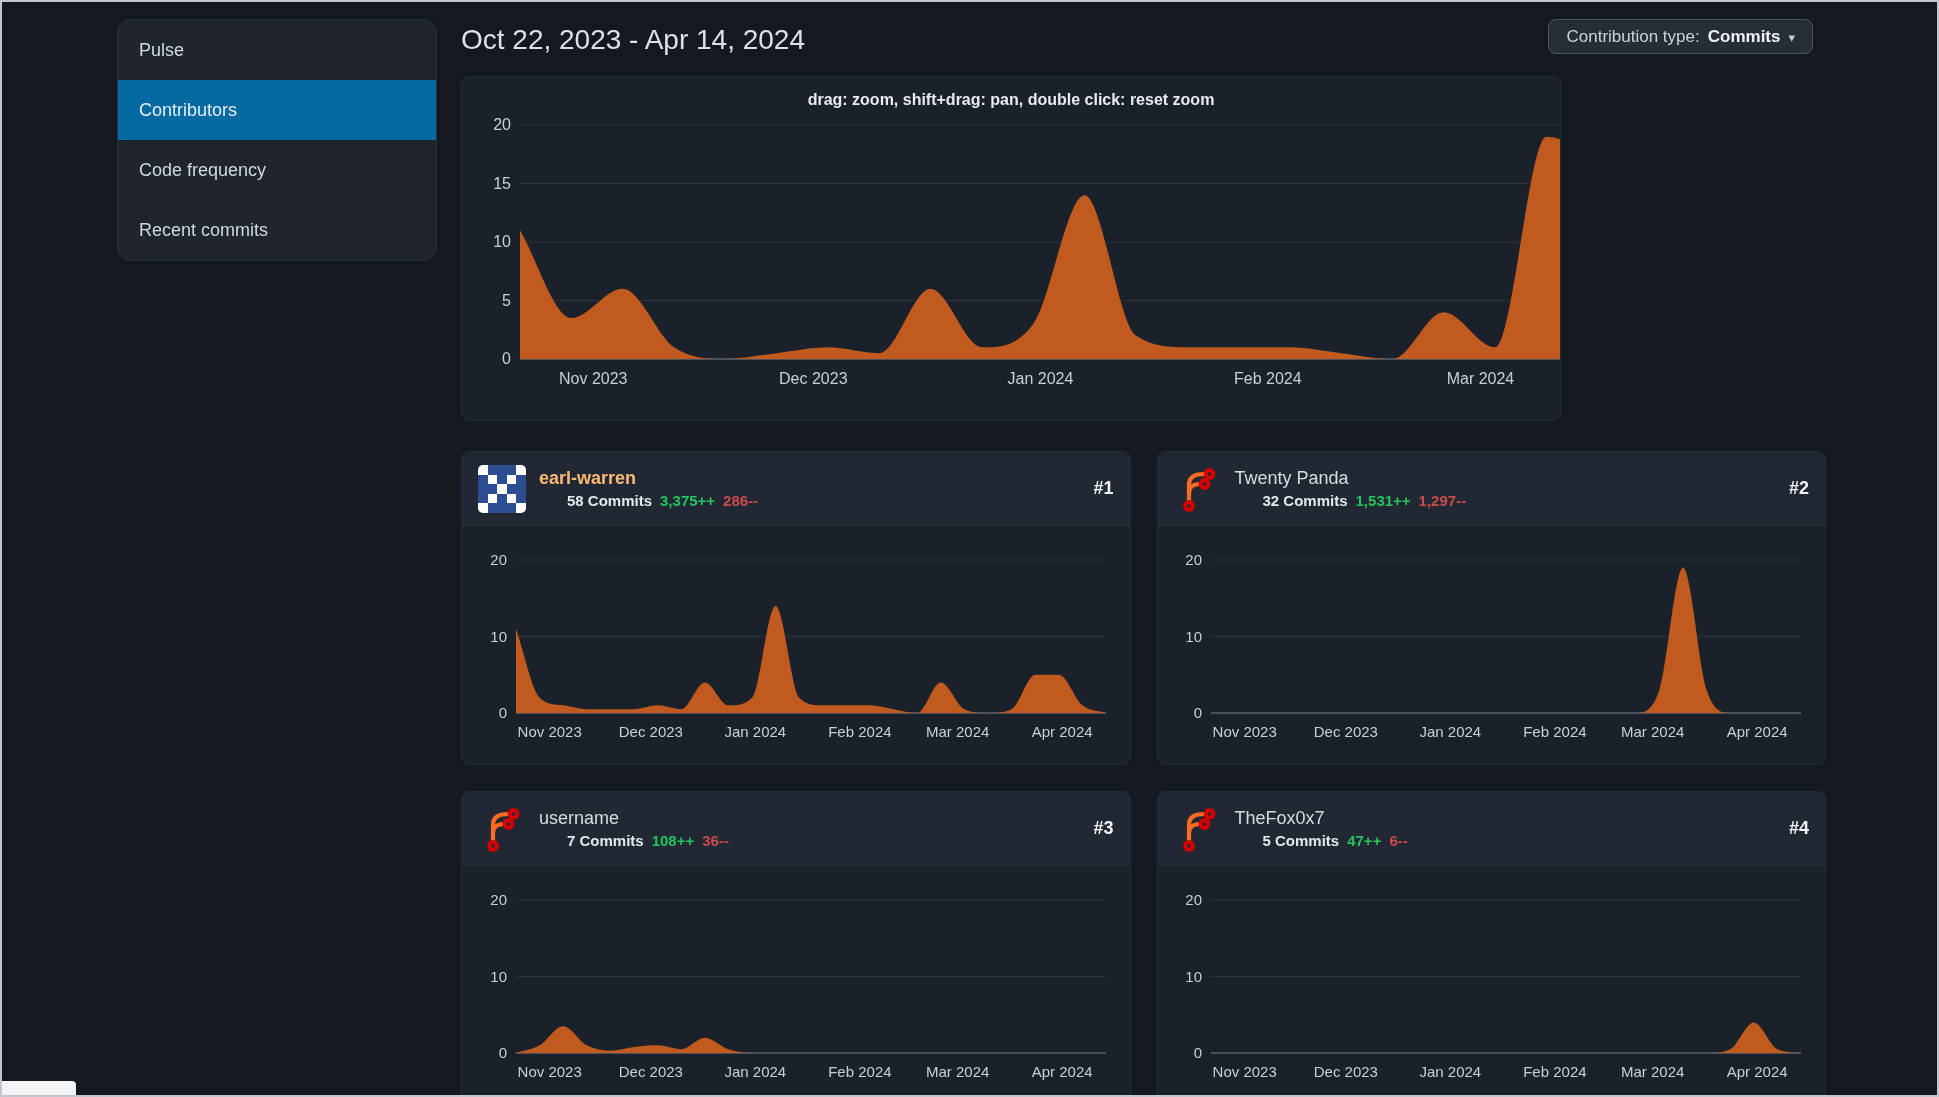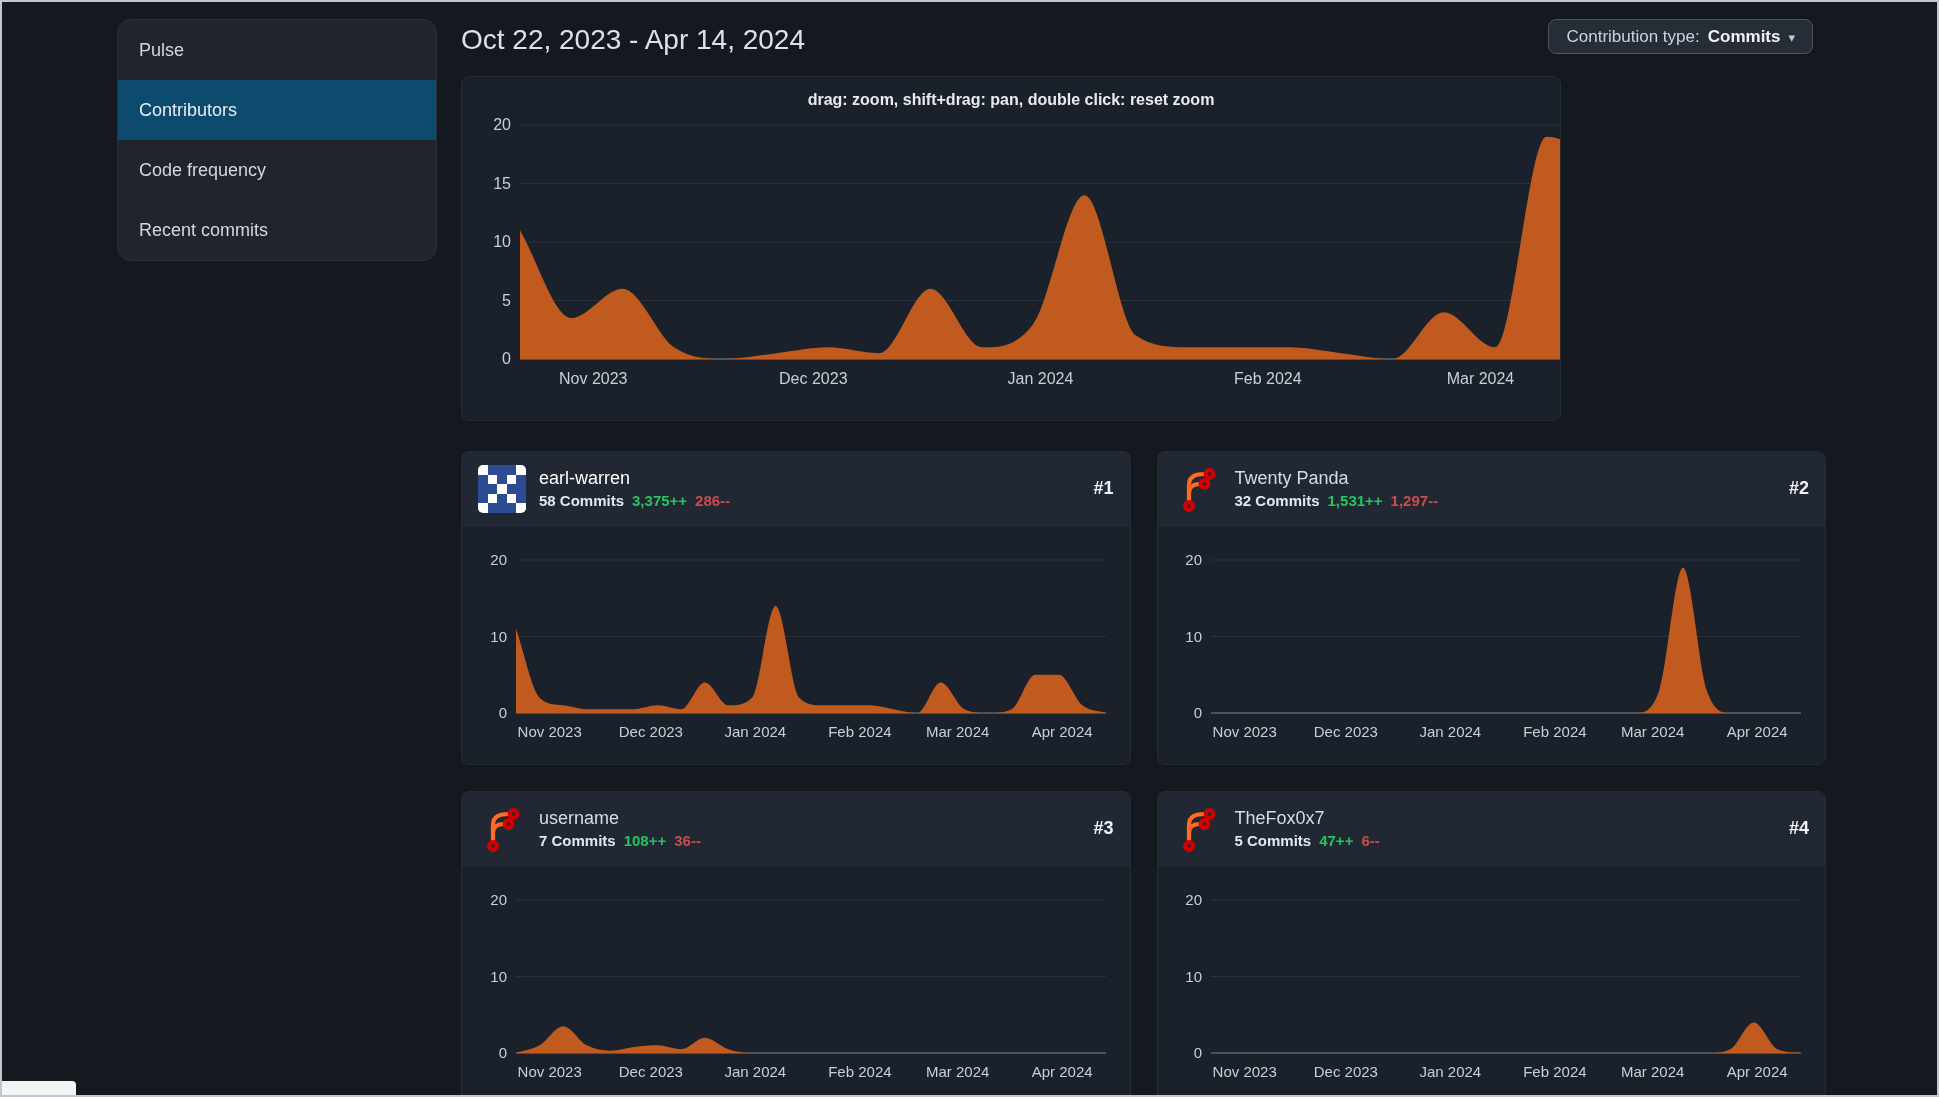--- a/index.html
+++ b/index.html
@@ -15,21 +15,21 @@
   
   .menu {
     position:absolute; left:115px; top:17px; width:320px;
     background:#1f242d; border:1px solid #2a303a; border-radius:14px;
     overflow:hidden;
   }
   .menu-item {
     padding:18px 21px; font-size:18px; line-height:24px;
     color:#d2d8e0; cursor:pointer;
   }
-  .menu-item.active { background:#0c4a6e; color:#e9edf2; }
+  .menu-item.active { background:#0369a1; color:#e9edf2; }
 
   
   .page-header {
     position:absolute; left:459px; top:22px; margin:0;
     font-size:28px; font-weight:400; color:#dce1e8;
   }
   .type-btn {
     position:absolute; top:17px; right:124px; height:35px;
     display:flex; align-items:center; gap:8px;
     background:#272d37; border:1px solid #4d5560; border-radius:8px;
@@ -62,22 +62,22 @@
   }
   .card-header {
     display:flex; align-items:center; gap:13px;
     background:#222833; border-bottom:1px solid #272d37;
     padding:0 16px; height:74px;
   }
   .avatar { width:48px; height:48px; border-radius:5px; overflow:hidden; flex:0 0 auto; }
   .avatar svg { display:block; width:48px; height:48px; }
   .c-info { display:flex; flex-direction:column; gap:3px; min-width:0; }
   .contrib-name { font-size:18px; color:#d6dce4; cursor:pointer; }
-  .contrib-name.linked { color:#ffffff; }
-  .stats { font-size:15px; font-weight:700; color:#e3e8ee; display:flex; gap:8px; white-space:nowrap; }
+  .contrib-name.linked { color:#fdba74;font-weight:bold; }
+  .stats { font-size:15px; font-weight:700; color:#e3e8ee; display:flex; gap:8px; white-space:nowrap;margin-left:28px; }
   .adds { color:#22c55e; }
   .dels { color:#cc4b4b; }
   .rank { margin-left:auto; font-size:18px; font-weight:700; color:#eef1f5; }
   .card svg.chart { display:block; margin:22px auto 0; }
 
   svg text { font-family:"Liberation Sans", sans-serif; }
 
   .link-preview {
     position:absolute; left:0; bottom:0; width:74px; height:14px;
     background:#f3f4f6; border-radius:0 4px 0 0;

